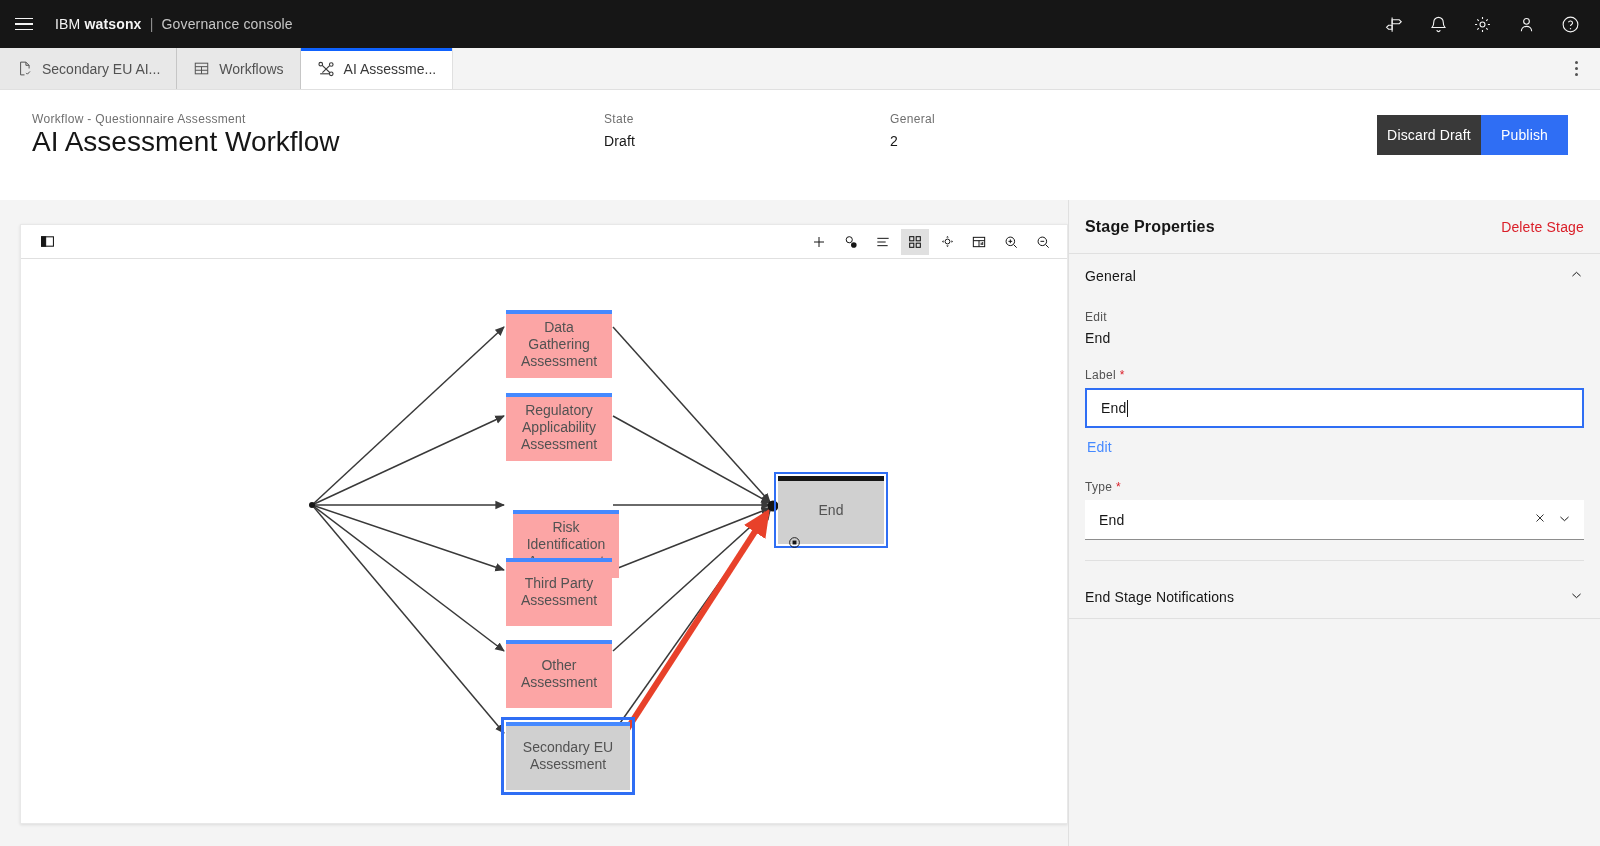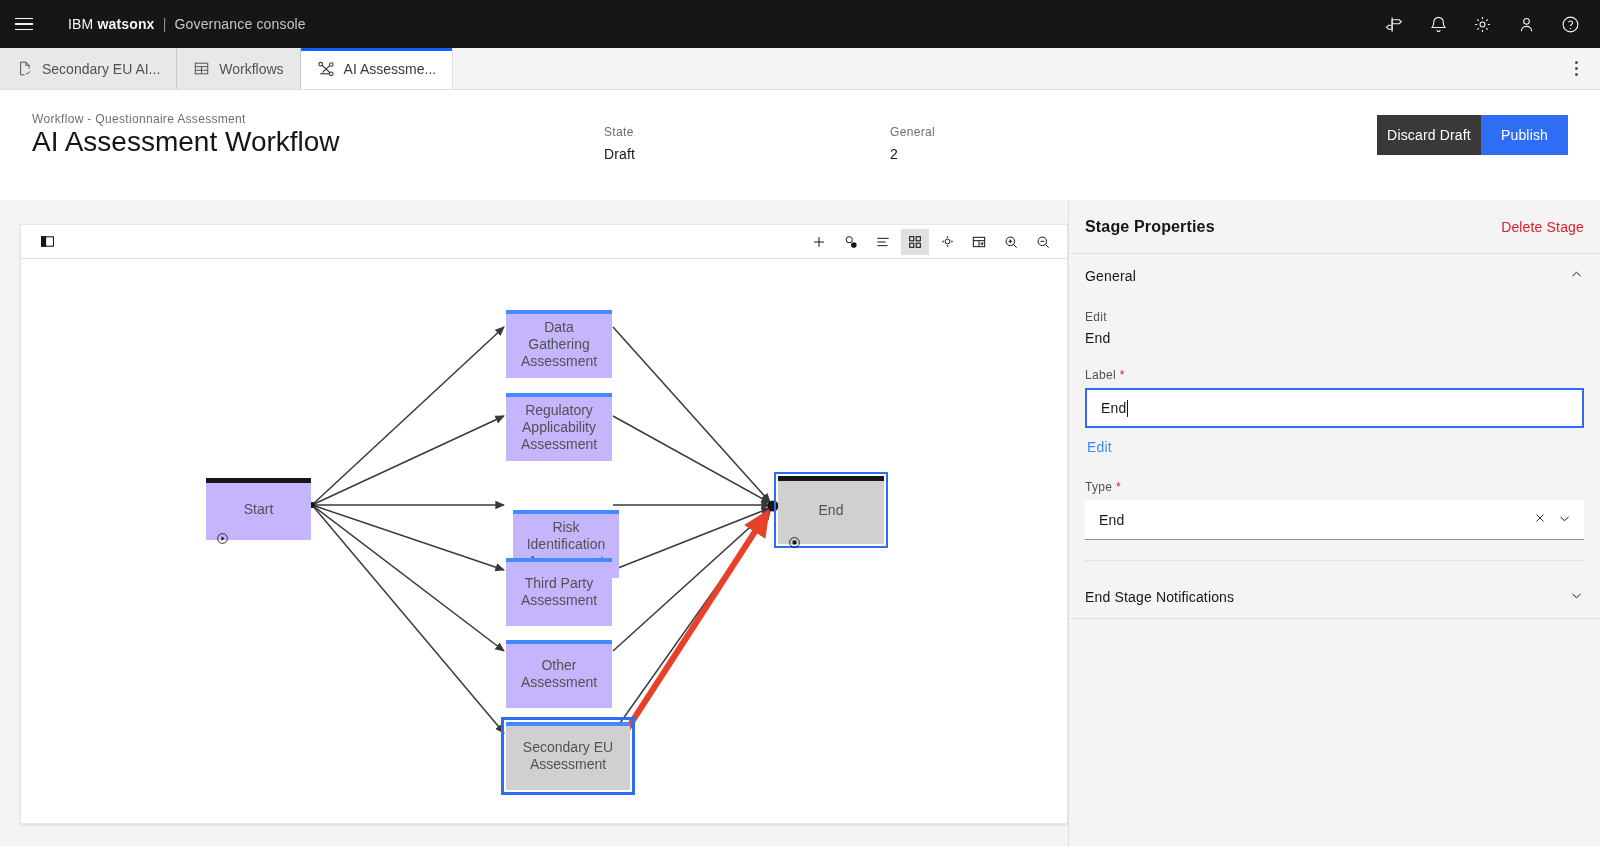--- a/index.html
+++ b/index.html
@@ -21,21 +21,21 @@
   }
   .hamburger {
     width: 48px; height: 48px;
     display: flex; flex-direction: column;
     align-items: center; justify-content: center;
     gap: 4px; cursor: pointer;
   }
   .hamburger i { display:block; width: 18px; height: 1.6px; background: #f4f4f4; }
   .brand {
     color: #f4f4f4; font-size: 14px; letter-spacing: .16px;
-    margin-left: 20px; white-space: nowrap;
+    margin-left: 7px; white-space: nowrap;
   }
   .brand b { font-weight: 700; }
   .brand .sep { color: #8d8d8d; margin: 0 4px; }
   .brand .sub { color: #c6c6c6; font-weight: 400; }
   .topnav-right {
     margin-left: auto; display: flex; align-items: center;
     height: 48px; padding-right: 8px;
   }
   .nav-icon {
     width: 44px; height: 48px;
@@ -86,21 +86,21 @@
   }
   .ph-breadcrumb {
     position: absolute; left: 32px; top: 22px;
     font-size: 12px; color: #6f6f6f; letter-spacing: .32px;
   }
   .ph-title {
     position: absolute; left: 32px; top: 36px;
     font-size: 28px; color: #161616; font-weight: 400;
     letter-spacing: 0;
   }
-  .ph-meta { position: absolute; top: 22px; margin-top: 13px; }
+  .ph-meta { position: absolute; top: 22px; }
   .ph-meta.state { left: 604px; }
   .ph-meta.version { left: 890px; }
   .ph-meta .lbl { font-size: 12px; color: #6f6f6f; letter-spacing:.32px; }
   .ph-meta .val { font-size: 14px; color: #161616; margin-top: 7px; letter-spacing:.16px; }
   .ph-actions {
     position: absolute; right: 32px; top: 25px;
     display: flex;
   }
   .btn {
     height: 40px; border: none; cursor: pointer;
@@ -135,21 +135,21 @@
   .canvas-body {
     position: absolute; top: 34px; left: 0; right: 0; bottom: 0;
     background: #ffffff; overflow: hidden;
   }
   .diagram { position:absolute; inset:0; }
   .diagram svg { position:absolute; top:0; left:0; }
 
   
   .node {
     position: absolute;
-    background: #c4b5fd;
+    background: #fca5a5;
     font-size: 14px; color: #525252;
     display:flex; align-items:center; justify-content:center;
     text-align:center; line-height: 17px;
     cursor: pointer;
     user-select:none;
   }
   .node .topbar {
     position:absolute; top:0; left:0; right:0; height: 4px;
   }
   .node .label { padding: 0 8px; }
@@ -437,30 +437,20 @@
           <path d="M 592 392 L 749 250"></path>
           <path d="M 592 474 L 749 252"></path>
         </g>
 
         <path d="M 594 489 L 746 254" stroke="#e8412a" stroke-width="6" fill="none" marker-end="url(#arrowRed)"></path>
 
         <circle cx="752" cy="247" r="5.5" fill="#161616"></circle>
         <circle cx="291" cy="246" r="3" fill="#161616"></circle>
       </svg>
 
-      <div class="node" style="left:185px; top:219px; width:105px; height:62px;">
-        <span class="topbar" style="background:#161616;height:5px;"></span>
-        <span class="label">Start</span>
-        <span class="nodeicon">
-          <svg width="13" height="13" viewBox="0 0 24 24" fill="none" stroke="#161616" stroke-width="1.6">
-            <circle cx="12" cy="12" r="9"></circle>
-            <path d="M10 8 L16 12 L10 16 z" fill="#161616" stroke="none"></path>
-          </svg>
-        </span>
-      </div>
 
       <div class="node" style="left:485px; top:51px; width:106px; height:68px;">
         <span class="topbar" style="background:#4589ff;"></span>
         <span class="label">Data Gathering Assessment</span>
       </div>
 
       <div class="node" style="left:485px; top:134px; width:106px; height:68px;">
         <span class="topbar" style="background:#4589ff;"></span>
         <span class="label">Regulatory Applicability Assessment</span>
       </div>

